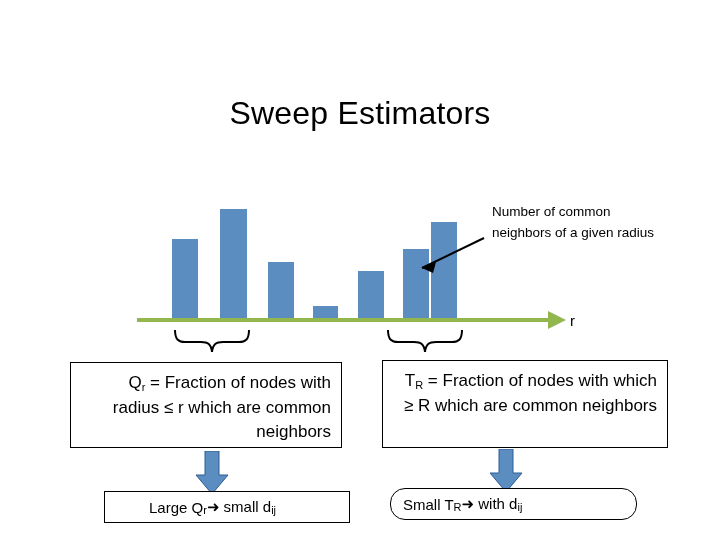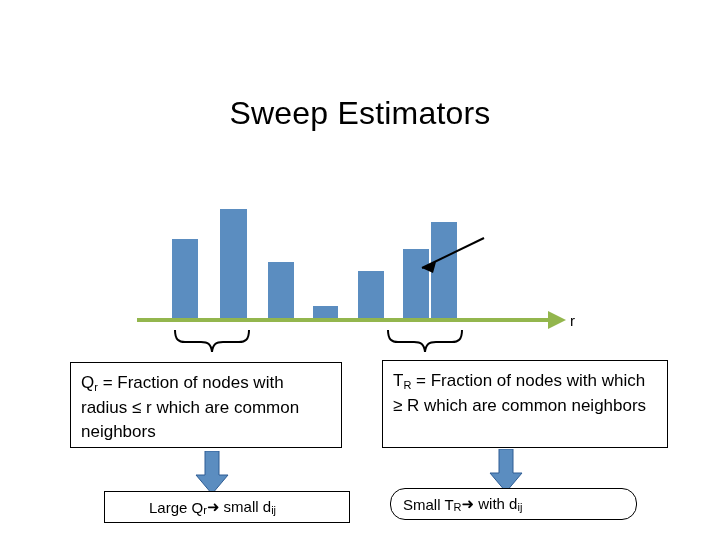--- a/index.html
+++ b/index.html
@@ -98,20 +98,21 @@
   
   .defbox {
     position: absolute;
     border: 1.5px solid #000000;
     background: #ffffff;
     box-sizing: border-box;
     font-size: 17px;
     line-height: 1.45;
     color: #000000;
     padding: 8px 10px 20px 10px;
+    text-align: right;
   }
   .defbox.left {
     left: 70px;
     top: 315px;
     width: 272px;
     height: 86px;
   }
   .defbox.right {
     left: 382px;
     top: 313px;
@@ -171,20 +172,21 @@
     <div class="bar" style="left:143px;width:25px; height:16px;"></div>
     <div class="bar" style="left:188px;width:26px; height:51px;"></div>
     <div class="bar" style="left:233px;width:26px; height:73px;"></div>
     <div class="bar" style="left:261px;width:26px; height:100px;"></div>
   </div>
 
   <div class="axis-line"></div>
   <div class="axis-head"></div>
   <div class="axis-label">r</div>
 
+  <div class="callout">Number of common neighbors of a given radius</div>
   <svg class="callout-arrow" width="80" height="50" style="left:406px; top:185px;">
     <line x1="78" y1="6" x2="16" y2="36" stroke="#000000" stroke-width="2"></line>
     <polygon points="16,36 30,30 27,41" fill="#000000"></polygon>
   </svg>
 
   <svg class="brace" width="80" height="26" style="left:173px; top:281px;">
     <path d="M2,2 C2,12 6,14 12,14 L28,14 C35,14 38,16 39,24 C40,16 43,14 50,14 L66,14 C72,14 76,12 76,2" fill="none" stroke="#000000" stroke-width="2"></path>
   </svg>
   <svg class="brace" width="80" height="26" style="left:386px; top:281px;">
     <path d="M2,2 C2,12 6,14 12,14 L28,14 C35,14 38,16 39,24 C40,16 43,14 50,14 L66,14 C72,14 76,12 76,2" fill="none" stroke="#000000" stroke-width="2"></path>

